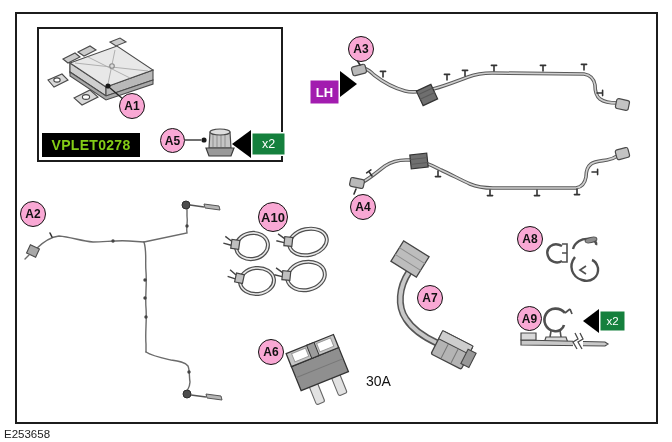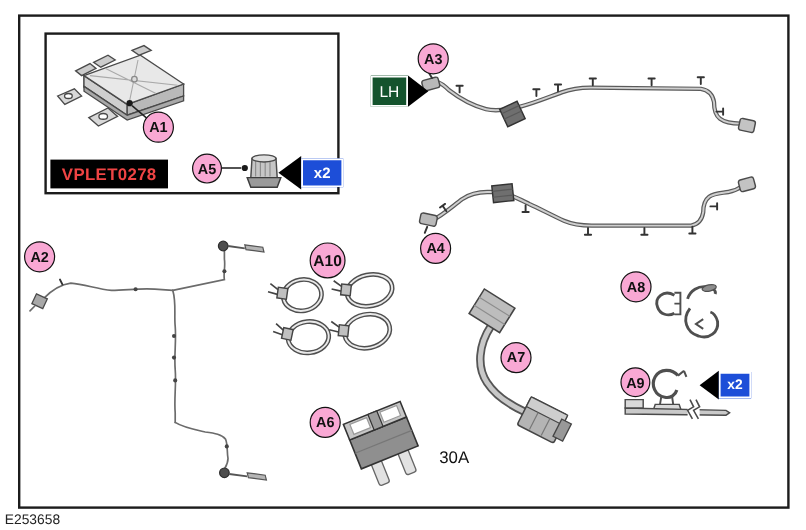--- a/index.html
+++ b/index.html
@@ -19,34 +19,34 @@
   .wire-dark{stroke:#5a5a5a; stroke-width:3.6; fill:none; stroke-linecap:round;}
   .wire-light{stroke:#cfcfcf; stroke-width:1.6; fill:none; stroke-linecap:round;}
   .thinwire{stroke:#6b6b6b; stroke-width:1.4; fill:none; stroke-linecap:round;}
   .clipline{stroke:#333; stroke-width:1.6; fill:none; stroke-linecap:round;}
   .callout{
     position:absolute; width:26px; height:26px; border:1.7px solid #111; border-radius:50%;
     background:#f9a8d4; box-sizing:border-box; display:flex; align-items:center; justify-content:center;
     font-size:12px; font-weight:bold; z-index:5;
   }
   .part-label{
-    position:absolute; background:#000; color:#ef4444; font-weight:bold; font-size:14px;
+    position:absolute; background:#000; color:#84cc16; font-weight:bold; font-size:14px;
     display:flex; align-items:center; justify-content:center; letter-spacing:.3px; z-index:5;
   }
   .dir-arrow{position:absolute; display:flex; align-items:center; z-index:5;}
   .dir-arrow .abody{
-    background:#14532d; color:#fff; font-weight:normal; font-size:13px;
+    background:#a21caf; color:#fff; font-weight:bold; font-size:13px;
     display:flex; align-items:center; justify-content:center;
-    box-shadow:inset 0 0 0 1.5px #fff; box-sizing:border-box;
+    box-shadow:inset 0 0 0 1.5px #fff; box-sizing:border-box;margin-top:16px;
   }
   .dir-arrow .ahead{width:0; height:0;}
   .qty-arrow{position:absolute; display:flex; align-items:center; z-index:5;}
   .qty-arrow .ahead{width:0; height:0;}
   .qty-arrow .abody{
-    background:#1d4ed8; color:#fff; font-weight:bold; font-size:12.5px;
+    background:#15803d; color:#fff; font-weight:normal; font-size:12.5px;
     display:flex; align-items:center; justify-content:center;
     box-shadow:inset 0 0 0 1.5px #fff; box-sizing:border-box;
   }
   .fuse-rating{position:absolute; left:350px; top:373px; font-size:14px; font-weight:normal; z-index:5;margin-left:16px;}
   .ref-code{position:absolute; left:4px; top:428px; font-size:11.5px; color:#222; z-index:5;text-align:right;}
 </style>
 </head>
 <body>
 
 <div class="page">

